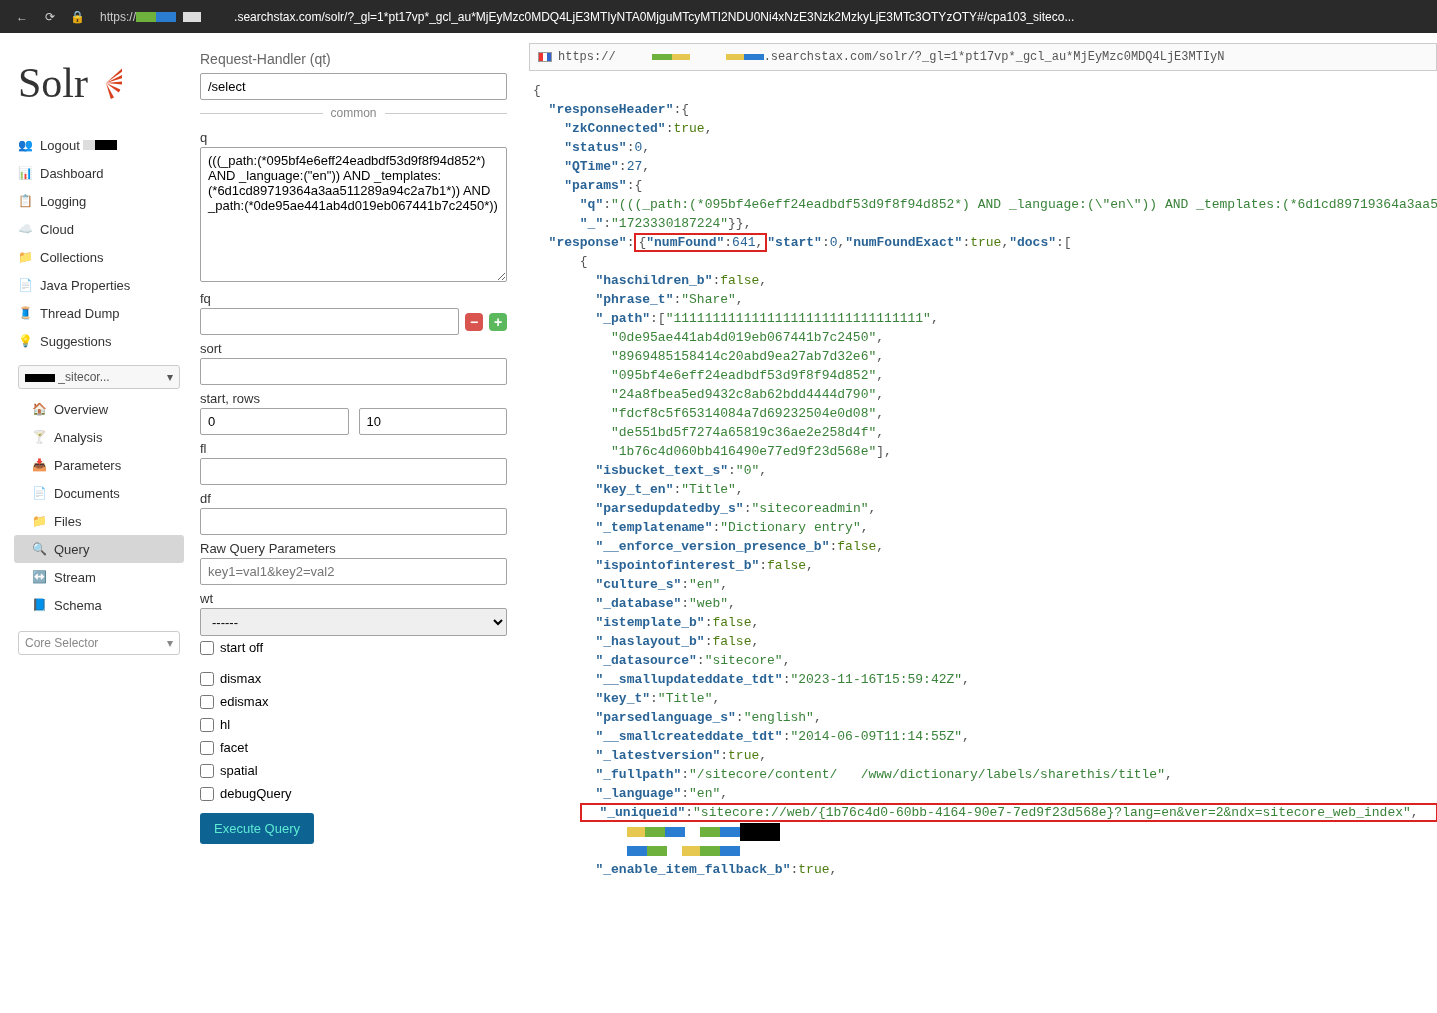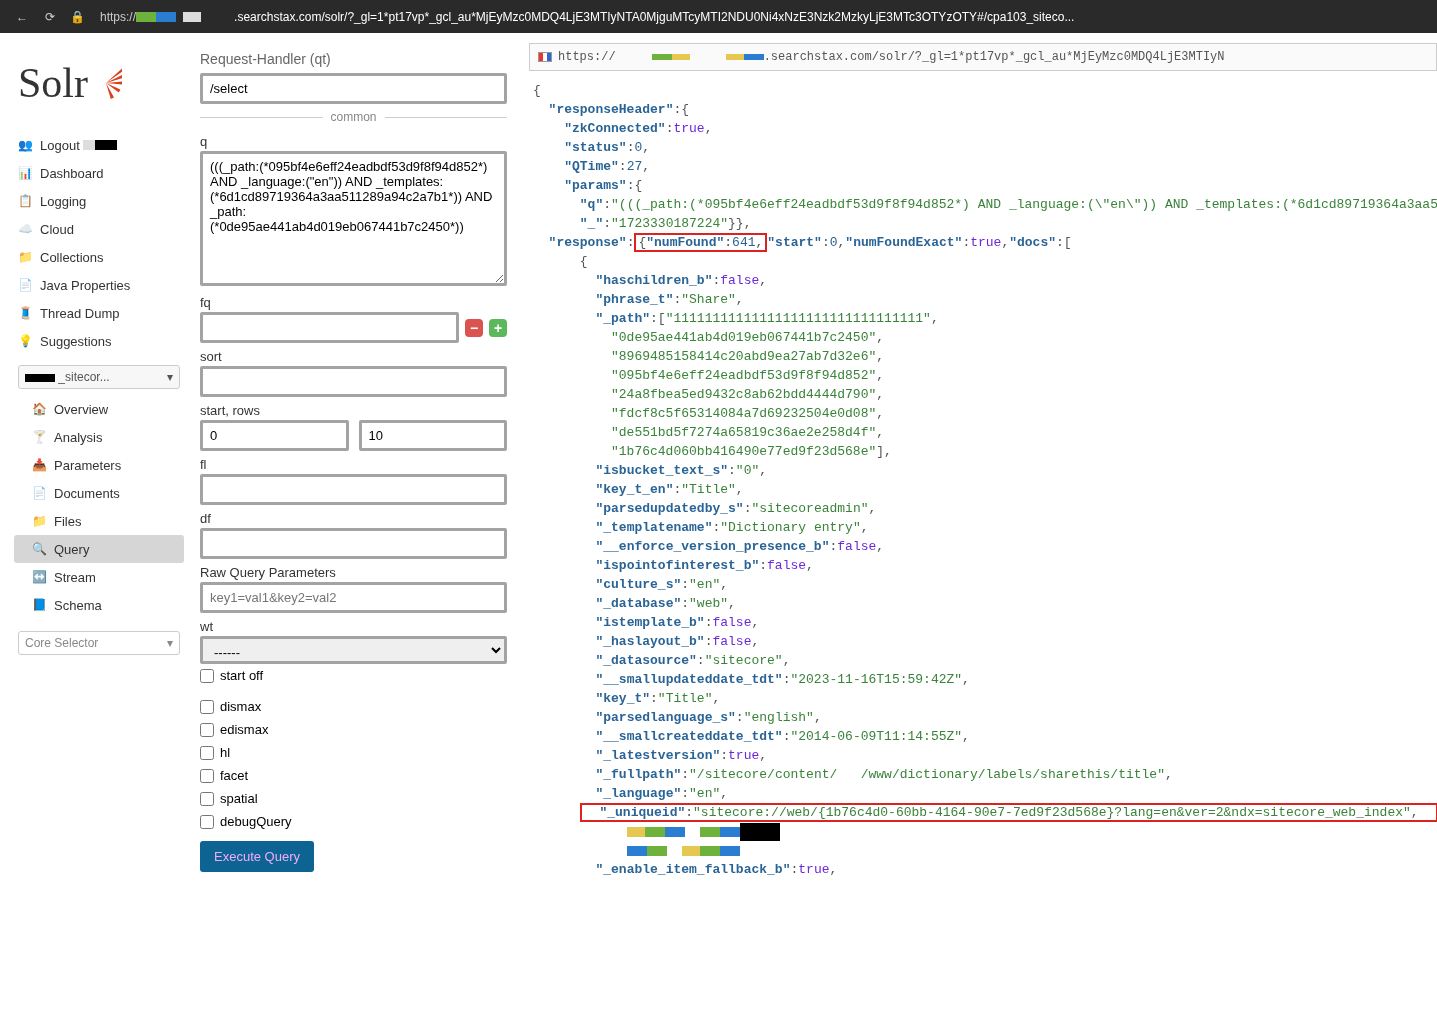--- a/index.html
+++ b/index.html
@@ -30,43 +30,43 @@
 .subnav .side-item.active { background:#d6d6d6; color:#333; border-radius: 3px; }
 .core-selector{ margin: 12px 4px 4px 4px; border:1px solid #ccc; border-radius:3px; padding:4px 6px; font-size:12px; color:#888; background:#fff; display:flex; align-items:center; justify-content:space-between; cursor:pointer; }
 
 
 .form-col { width: 335px; flex-shrink:0; padding: 6px 12px 12px 16px; border-left: 0; }
 .fieldset-heading { color:#666; font-size: 14px; margin: 2px 0 6px; }
 .legend-line { display:flex; align-items:center; color:#888; font-size:12px; margin: 6px 0 10px; }
 .legend-line::before, .legend-line::after { content:""; flex:1; height:1px; background:#ccc; }
 .legend-line span { padding: 0 8px; text-align: center; }
 .form-label { font-size: 13px; color:#333; margin: 6px 0 2px; display:block; }
-.form-input { width:100%; padding:5px 7px; border:3px solid #a3a3a3; border-radius:2px; font-size:13px; font-family: inherit; }
+.form-input { width:100%; padding:5px 7px; border:1px solid #a3a3a3; border-radius:2px; font-size:13px; font-family: inherit; }
 textarea.form-input { resize: vertical; height: 135px; }
 .pair { display:flex; gap:10px; }
 .pair .form-input { flex:1; }
 .fq-row { display:flex; align-items:center; gap:6px; }
 .fq-row .form-input { flex:1; }
 .icon-btn { width:18px; height:18px; border-radius:4px; color:#fff; display:flex; align-items:center; justify-content:center; font-size:14px; font-weight:bold; cursor:pointer; }
 .icon-minus{ background:#d9534f; }
 .icon-plus{ background:#5cb85c; }
 select.form-input { height: 28px; }
 .chk-row { display:flex; align-items:center; gap:6px; padding: 4px 0; font-size:13px; }
 .chk-row input { width:14px; height:14px; }
-.exec-btn { margin-top: 8px; background:#0d6492; color:#f0abfc; border:none; padding: 8px 14px; border-radius:3px; font-size:13px; cursor:pointer; }
+.exec-btn { margin-top: 8px; background:#0d6492; color:#5eead4; border:none; padding: 8px 14px; border-radius:3px; font-size:13px; cursor:pointer; }
 
 
 .results { flex:1; min-width:0; padding: 0 0 12px 10px; display:flex; flex-direction:column; }
 .url-bar { border:1px solid #ccc; padding: 6px 8px; font-size: 12px; font-family: "Courier New", monospace; color:#555; background:#fafafa; overflow:hidden; white-space:nowrap; display:flex; align-items:center;}
 .url-bar .badge{ display:inline-block; width:14px; height:10px; background: linear-gradient(90deg,#e33 33%,#fff 33%,#fff 66%,#36c 66%); margin-right:6px; border:1px solid #999; }
 .json { font-family: "Courier New", Consolas, monospace; font-size: 13px; line-height: 19px; padding: 10px 4px 20px 4px; overflow:auto; white-space: pre; }
 .k { color:#2a6496; font-weight:bold; } 
 .s { color:#3a833a; } 
 .n { color:#2a6496; } 
-.b { color:#6d28d9; } 
+.b { color:#4d7c0f; } 
 .p { color:#555; } 
 .highlight-box{ border:2px solid #d22; padding: 0 2px; display:inline; }
 
 </style>
 </head>
 <body>
 
 <div class="browser-chrome">
   <div class="chrome-btn">←</div>
   <div class="chrome-btn">⟳</div>

